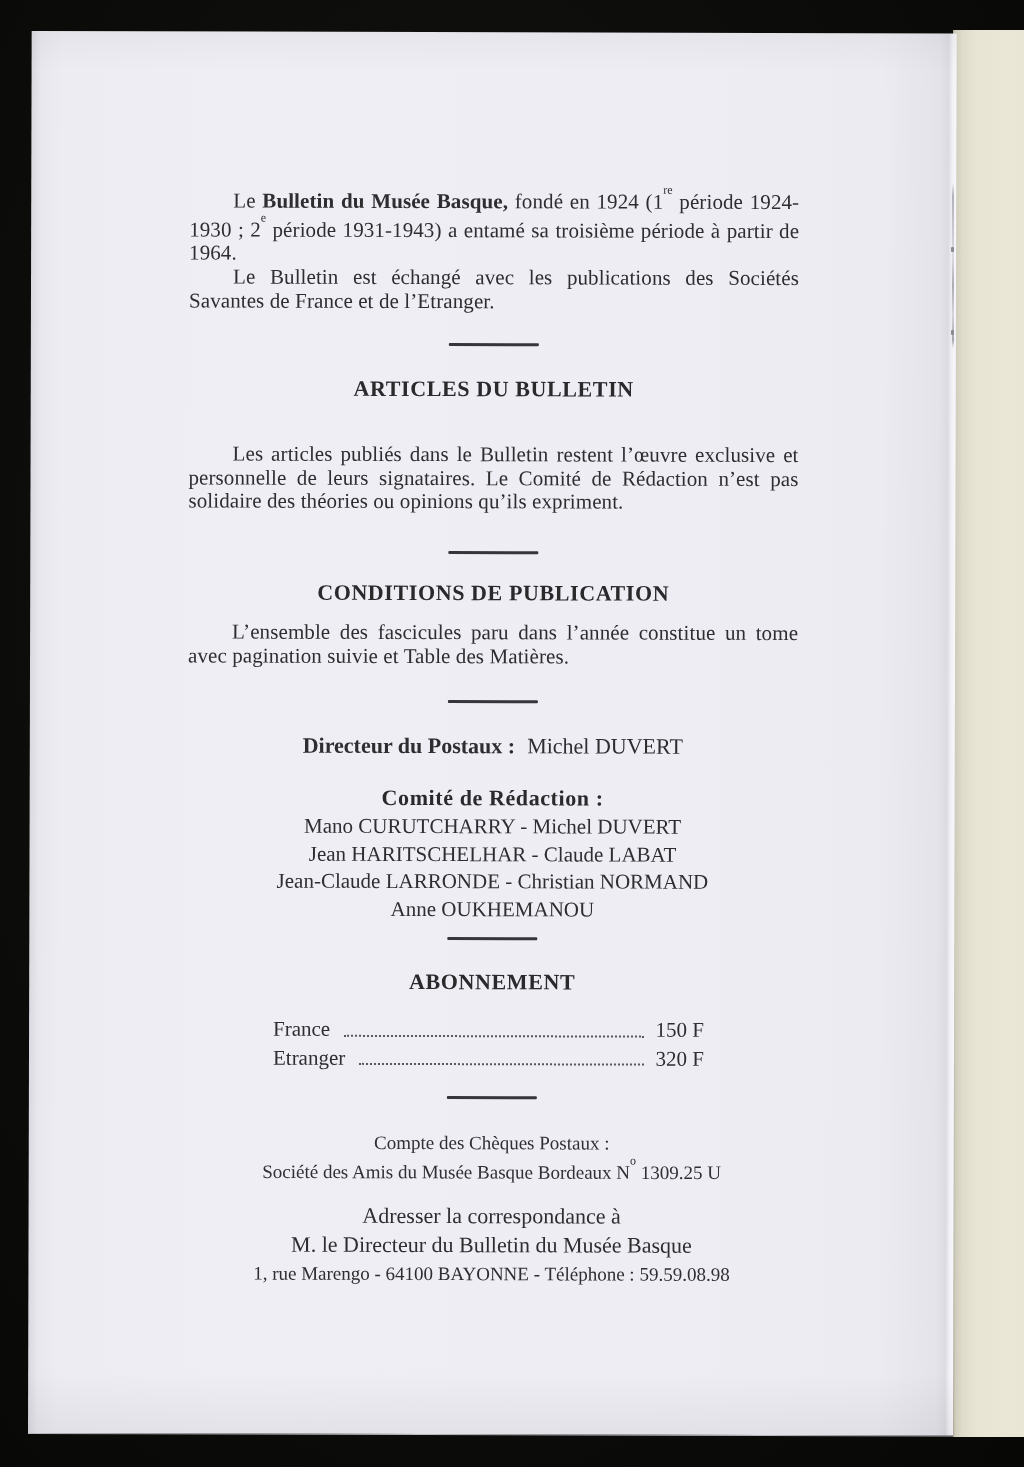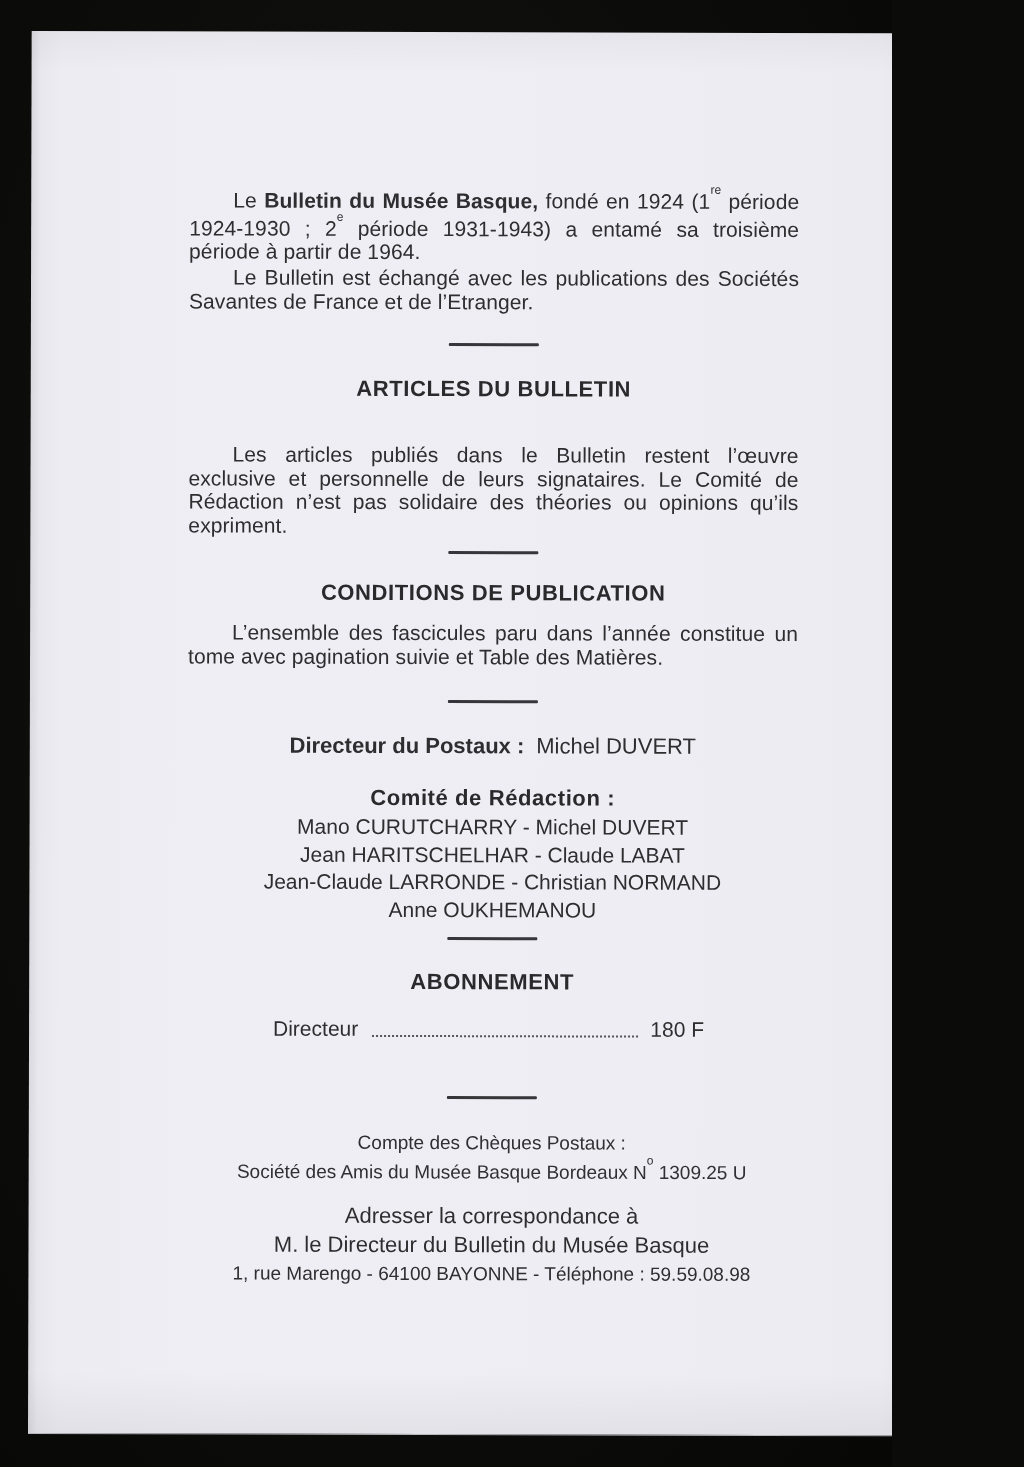--- a/index.html
+++ b/index.html
@@ -1,20 +1,20 @@
 <!DOCTYPE html>
 <html><head>
 <meta charset="utf-8">
 <title>Bulletin du Musée Basque</title>
 <style>
   html,body{margin:0;padding:0;background:#0b0b09;}
   #scan{
-    position:relative;width:892px;height:1467px;overflow:hidden;
+    position:relative;width:1024px;height:1467px;overflow:hidden;
     background:radial-gradient(ellipse at 45% 40%, #141412 0%, #0c0c0a 60%, #070706 100%);
-    font-family:Liberation Sans, sans-serif;
+    font-family:Liberation Serif, serif;
   }
   
   #page-right{
     position:absolute;left:953px;top:30px;width:71px;height:1407px;
     background:linear-gradient(90deg,#a9a596 0px,#cfcbbb 2px,#dfdbcb 9px,#e8e4d4 22px,#ebe7d7 48px,#eae6d6 100%);
   }
   
   #page-left{
     position:absolute;left:28px;top:31px;width:925px;height:1402px;
     transform:rotate(0.15deg);transform-origin:left bottom;
@@ -111,23 +111,28 @@
           <div>Anne OUKHEMANOU</div>
         </div>
       </div>
 
       <div class="sep" style="top:905px"></div>
 
       <div class="sec heading" style="top:937px">ABONNEMENT</div>
 
       <div id="abo-rows" style="top:983px">
         <div class="abo-row">
-          <span class="abo-label">Directeur</span>
+          <span class="abo-label">France</span>
           <span class="abo-leader"></span>
-          <span class="abo-price">180 F</span>
+          <span class="abo-price">150 F</span>
+        </div>
+        <div class="abo-row">
+          <span class="abo-label">Etranger</span>
+          <span class="abo-leader"></span>
+          <span class="abo-price">320 F</span>
         </div>
       </div>
 
       <div class="sep" style="top:1064px"></div>
 
       <div class="sec" id="postal" style="top:1098px">
         <div>Compte des Chèques Postaux :</div>
         <div><span>Société des Amis du Musée Basque Bordeaux N</span><sup class="ord">o</sup><span> 1309.25 U</span></div>
       </div>
 

